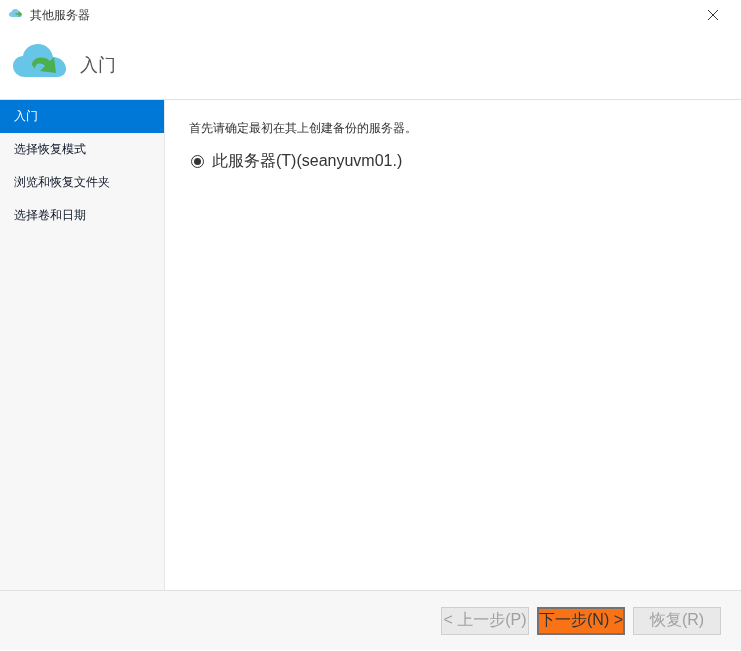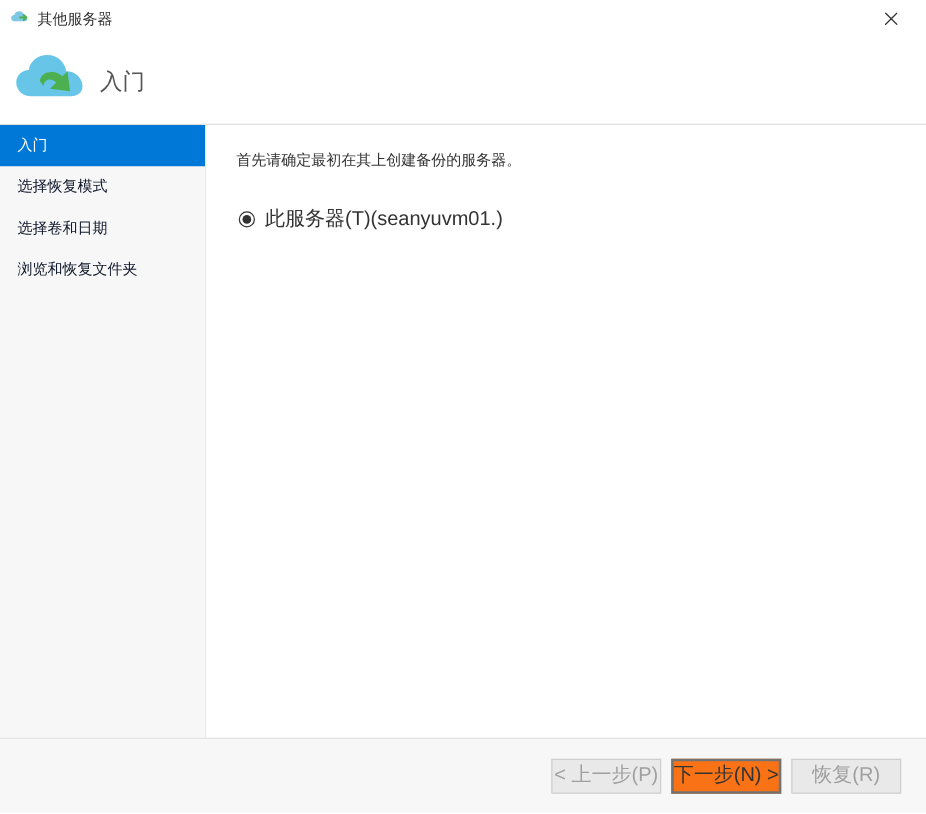--- a/index.html
+++ b/index.html
@@ -86,21 +86,21 @@
     }
     .content-intro {
       font-size: 12px;
       color: #333;
       margin-bottom: 24px;
       line-height: 1.6;
     }
     .content-prompt {
       font-size: 12px;
       color: #333;
-      margin-bottom: 28px;
+      margin-bottom: 14px;
     }
     .radio-group {
       padding-left: 2px;
     }
     .radio-option {
       display: flex;
       align-items: center;
       margin-bottom: 14px;
       cursor: pointer;
     }
@@ -188,24 +188,24 @@
 
 <div class="body">
   <div class="sidebar">
     <div class="sidebar-item active">
       <span>入门</span>
     </div>
     <div class="sidebar-item">
       <span>选择恢复模式</span>
     </div>
     <div class="sidebar-item">
+      <span>浏览和恢复文件夹</span>
+    </div>
+    <div class="sidebar-item">
       <span>选择卷和日期</span>
-    </div>
-    <div class="sidebar-item">
-      <span>浏览和恢复文件夹</span>
     </div>
   </div>
 
   <div class="content">
     <p class="content-prompt">首先请确定最初在其上创建备份的服务器。</p>
     <div class="radio-group">
       <div class="radio-option">
         <span class="radio-circle checked"></span>
         <span class="radio-label">此服务器(T)(seanyuvm01.)</span>
       </div>

